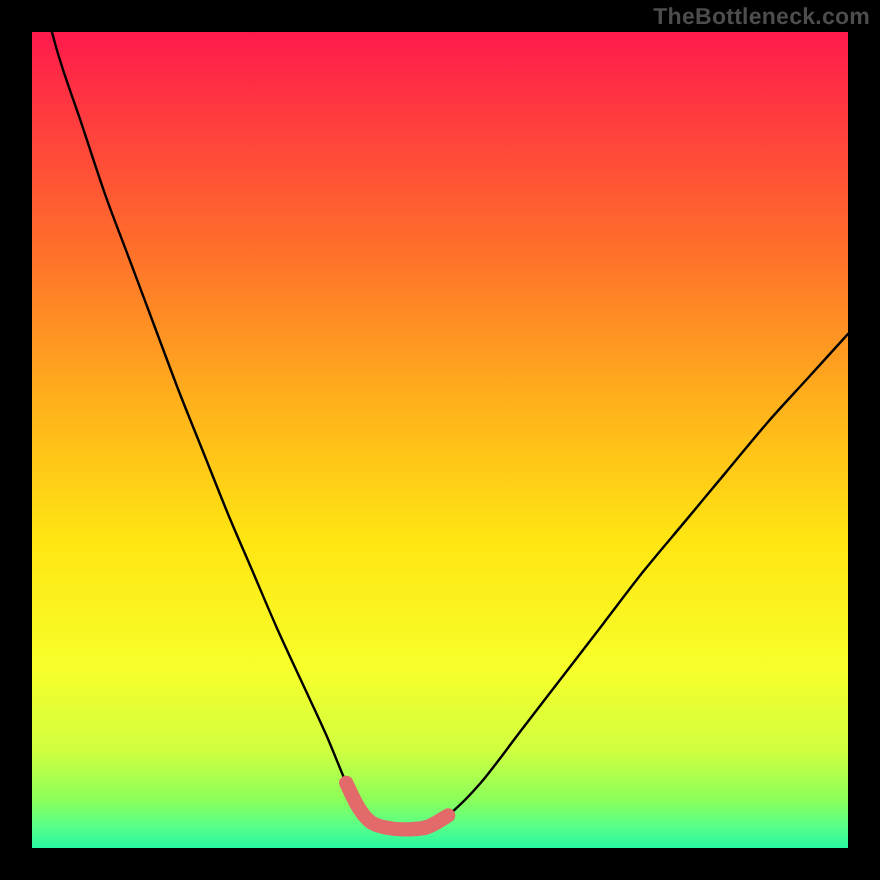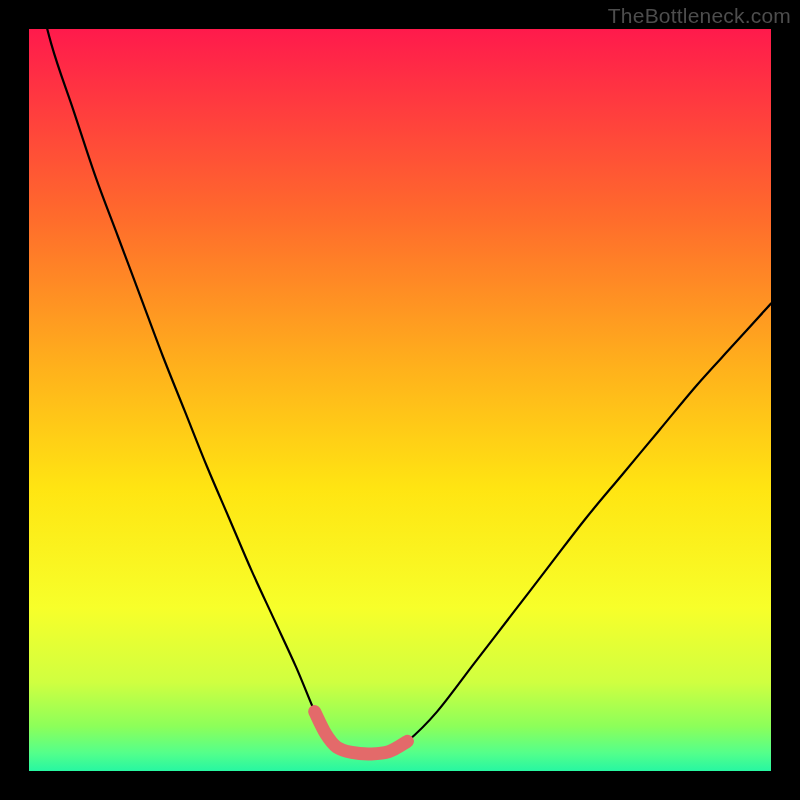--- a/index.html
+++ b/index.html
@@ -24,21 +24,21 @@
     width: 742px;
     height: 742px;
     overflow: hidden;
   }
   .watermark {
     position: absolute;
     top: 4px;
     right: 9px;
     color: #4d4d4d;
     font-size: 21px;
-    font-weight: 400;
+    font-weight: 700;
     letter-spacing: 0.2px;
     z-index: 10;
   }
   svg { display: block; }
 </style>
 </head>
 <body>
 
 <div class="outer">
   <div class="watermark">TheBottleneck.com</div>

